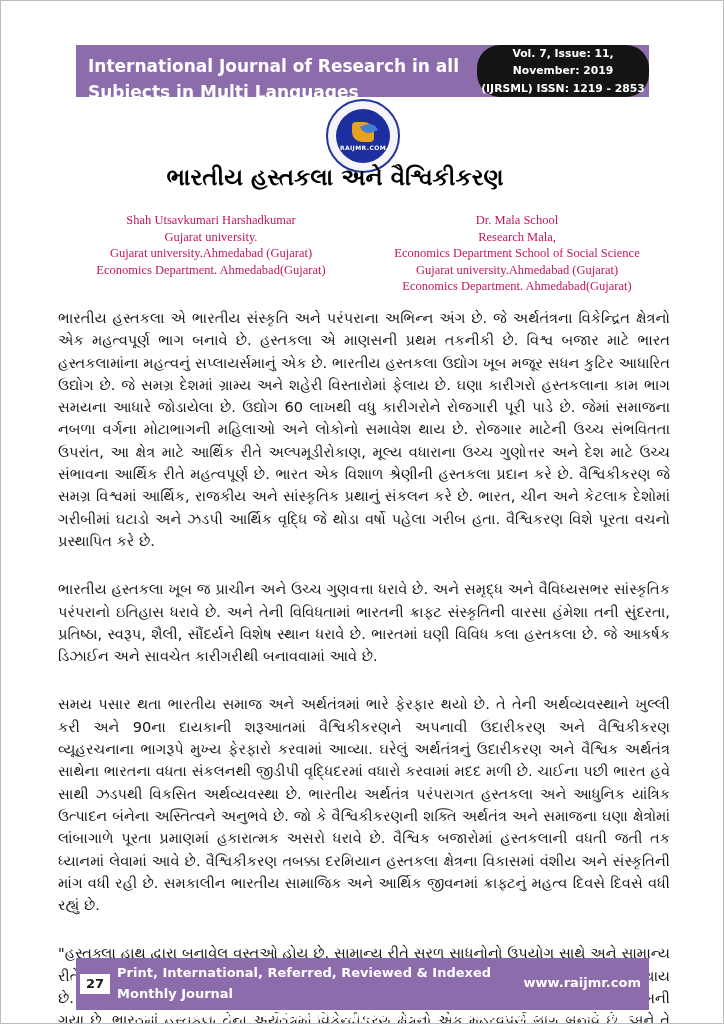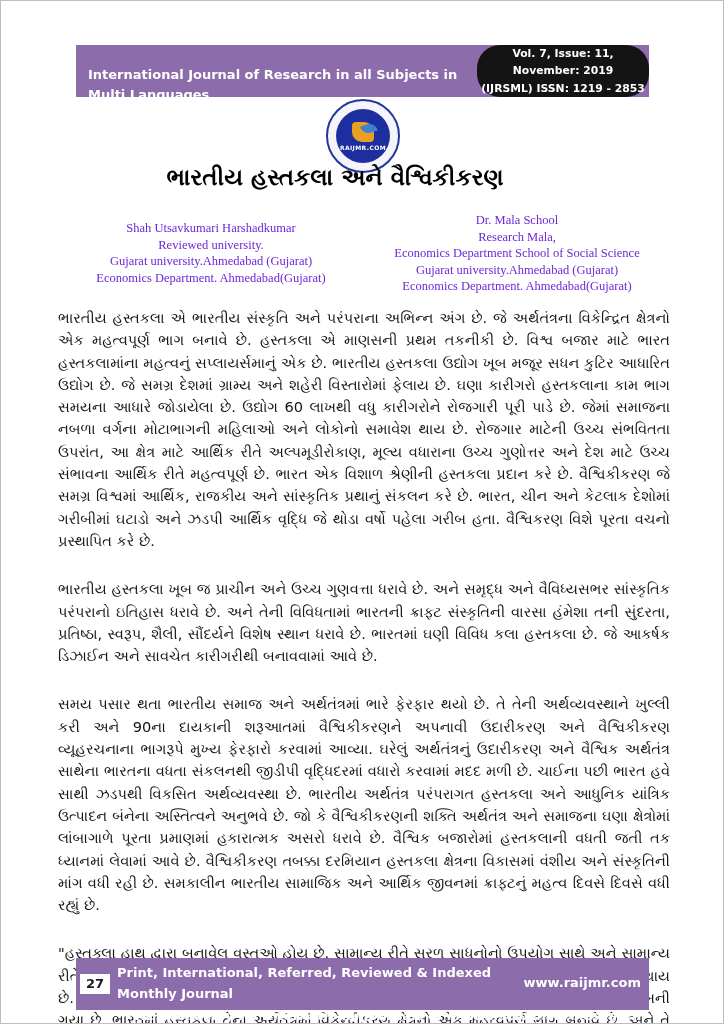--- a/index.html
+++ b/index.html
@@ -9,22 +9,22 @@
     background:#ffffff; border:1px solid #bdbdbd; overflow:hidden;
     font-family:"DejaVu Sans", sans-serif; color:#1c1c1c;
   }
 
   
   .header-band {
     position:absolute; left:75px; top:44px; width:573px; height:52px;
     background:#8d6cab; display:flex;
   }
   .header-left {
-    flex:1 1 auto; padding:20px 6px 6px 12px; color:#ffffff;
-    font-size:13px; font-weight:bold; line-height:1.55;
+    flex:1 1 auto; padding:8px 6px 6px 12px; color:#ffffff;
+    font-size:17px; font-weight:bold; line-height:1.55;
   }
   .header-right {
     flex:0 0 172px; background:#141414; color:#ffffff;
     font-size:10.8px; font-weight:bold; line-height:1.6;
     display:flex; flex-direction:column; justify-content:center;
     text-align:center; padding:2px 4px;border-radius:23px;
   }
 
   
   .logo {
@@ -55,21 +55,21 @@
   
   .article-title {
     position:absolute; left:0; top:163px; width:668px;
     text-align:center; font-size:23px; font-weight:bold; color:#000000;
   }
 
   
   .authors {
     position:absolute; left:57px; top:211px; width:612px;
     display:flex; font-family:"Liberation Serif", serif;
-    font-size:12.5px; line-height:1.32; color:#6d28d9;align-items:center;
+    font-size:12.5px; line-height:1.32; color:#be185d;
   }
   .author-col { flex:1 1 50%; text-align:center; }
   .author-col div { white-space:nowrap; }
 
   
   .body-text {
     position:absolute; left:57px; top:306px; width:612px;
     font-size:14.6px; line-height:22.3px; text-align:justify; color:#151515;
   }
   .body-text p { margin-bottom:26px; }
@@ -112,21 +112,21 @@
       </div>
       <div class="logo-text">RAIJMR.COM</div>
     </div>
   </div>
 
   <div class="article-title">ભારતીય હસ્તકલા અને વૈશ્વિકીકરણ</div>
 
   <div class="authors">
     <div class="author-col">
       <div>Shah Utsavkumari Harshadkumar</div>
-      <div>Reviewed university.</div>
+      <div>Gujarat university.</div>
       <div>Gujarat university.Ahmedabad (Gujarat)</div>
       <div>Economics Department. Ahmedabad(Gujarat)</div>
     </div>
     <div class="author-col">
       <div>Dr. Mala School</div>
       <div>Research Mala,</div>
       <div>Economics Department School of Social Science</div>
       <div>Gujarat university.Ahmedabad (Gujarat)</div>
       <div>Economics Department. Ahmedabad(Gujarat)</div>
     </div>

